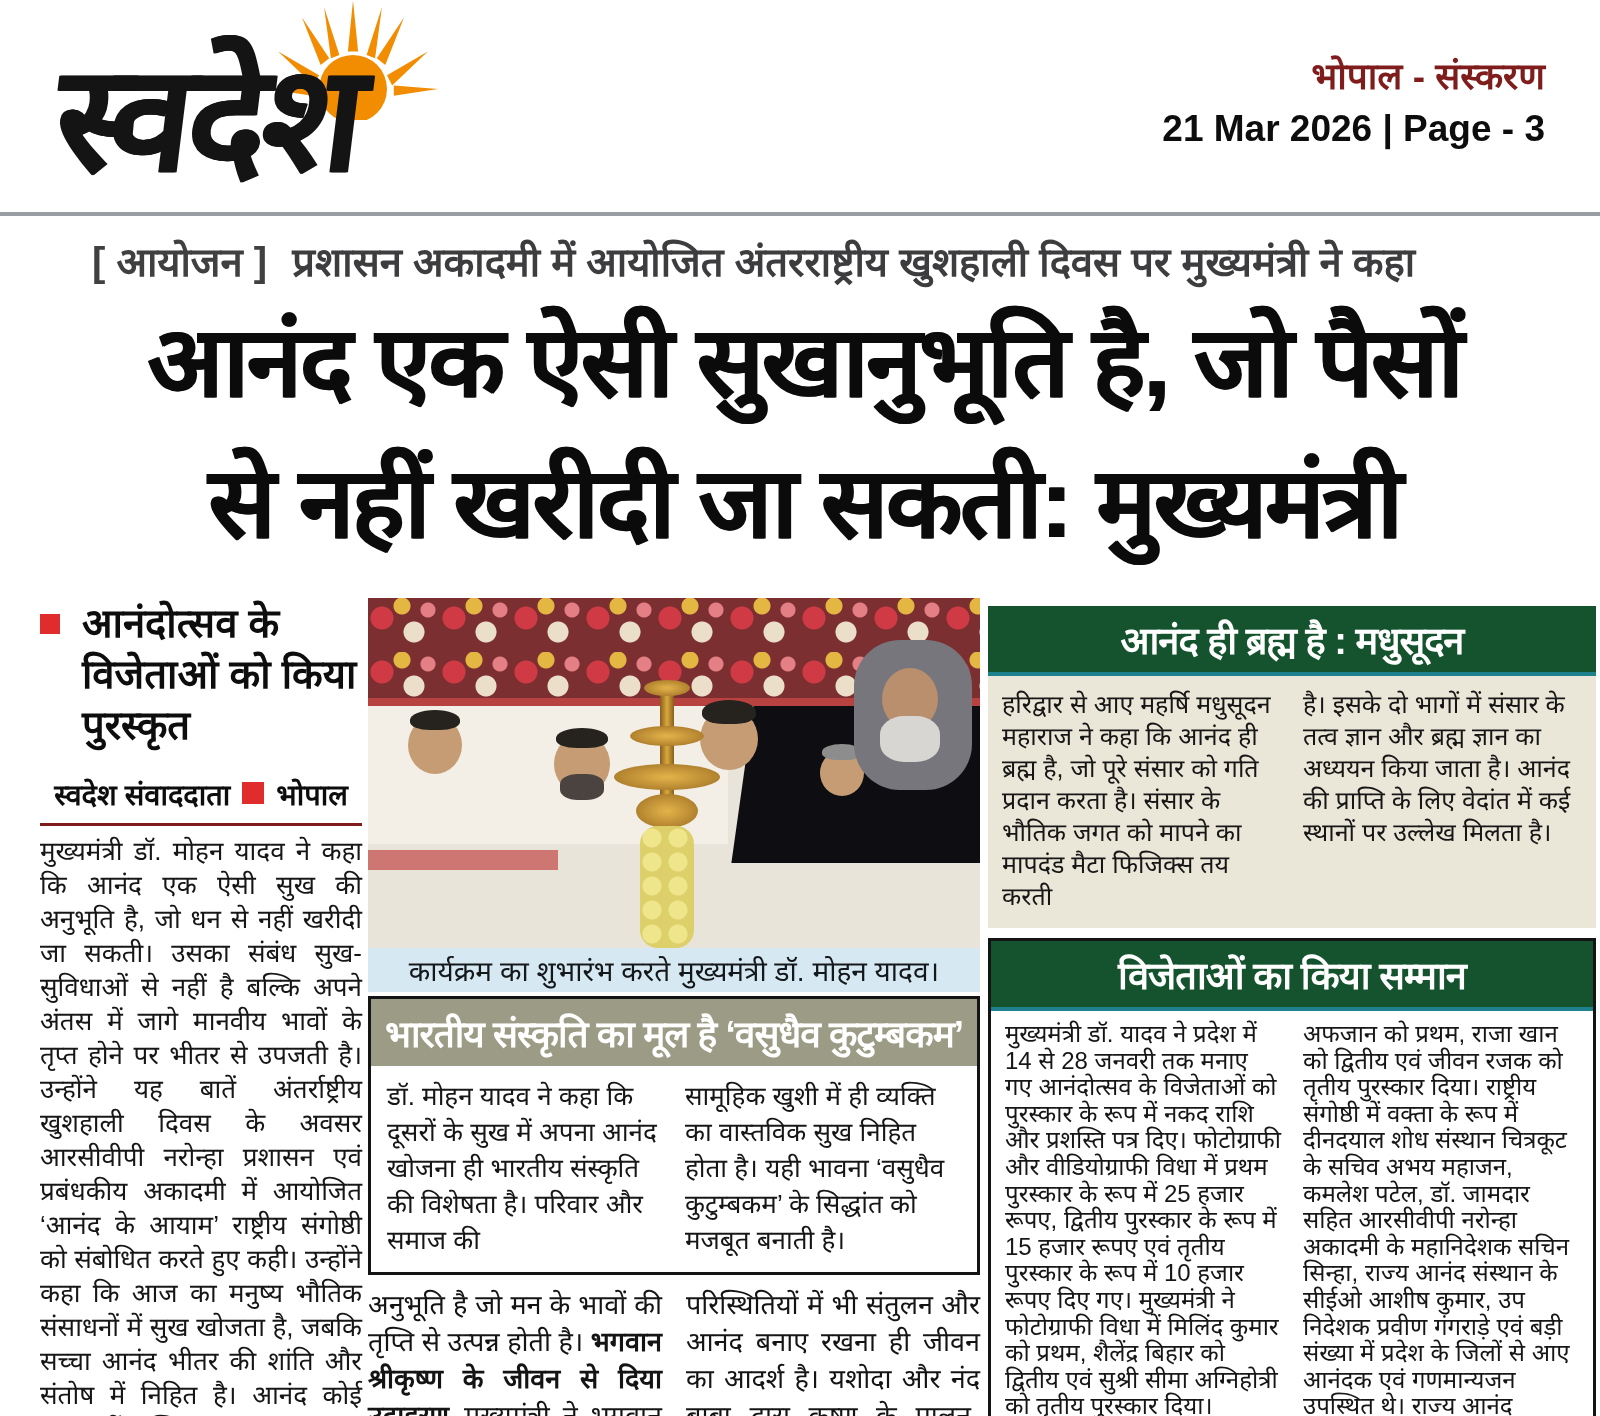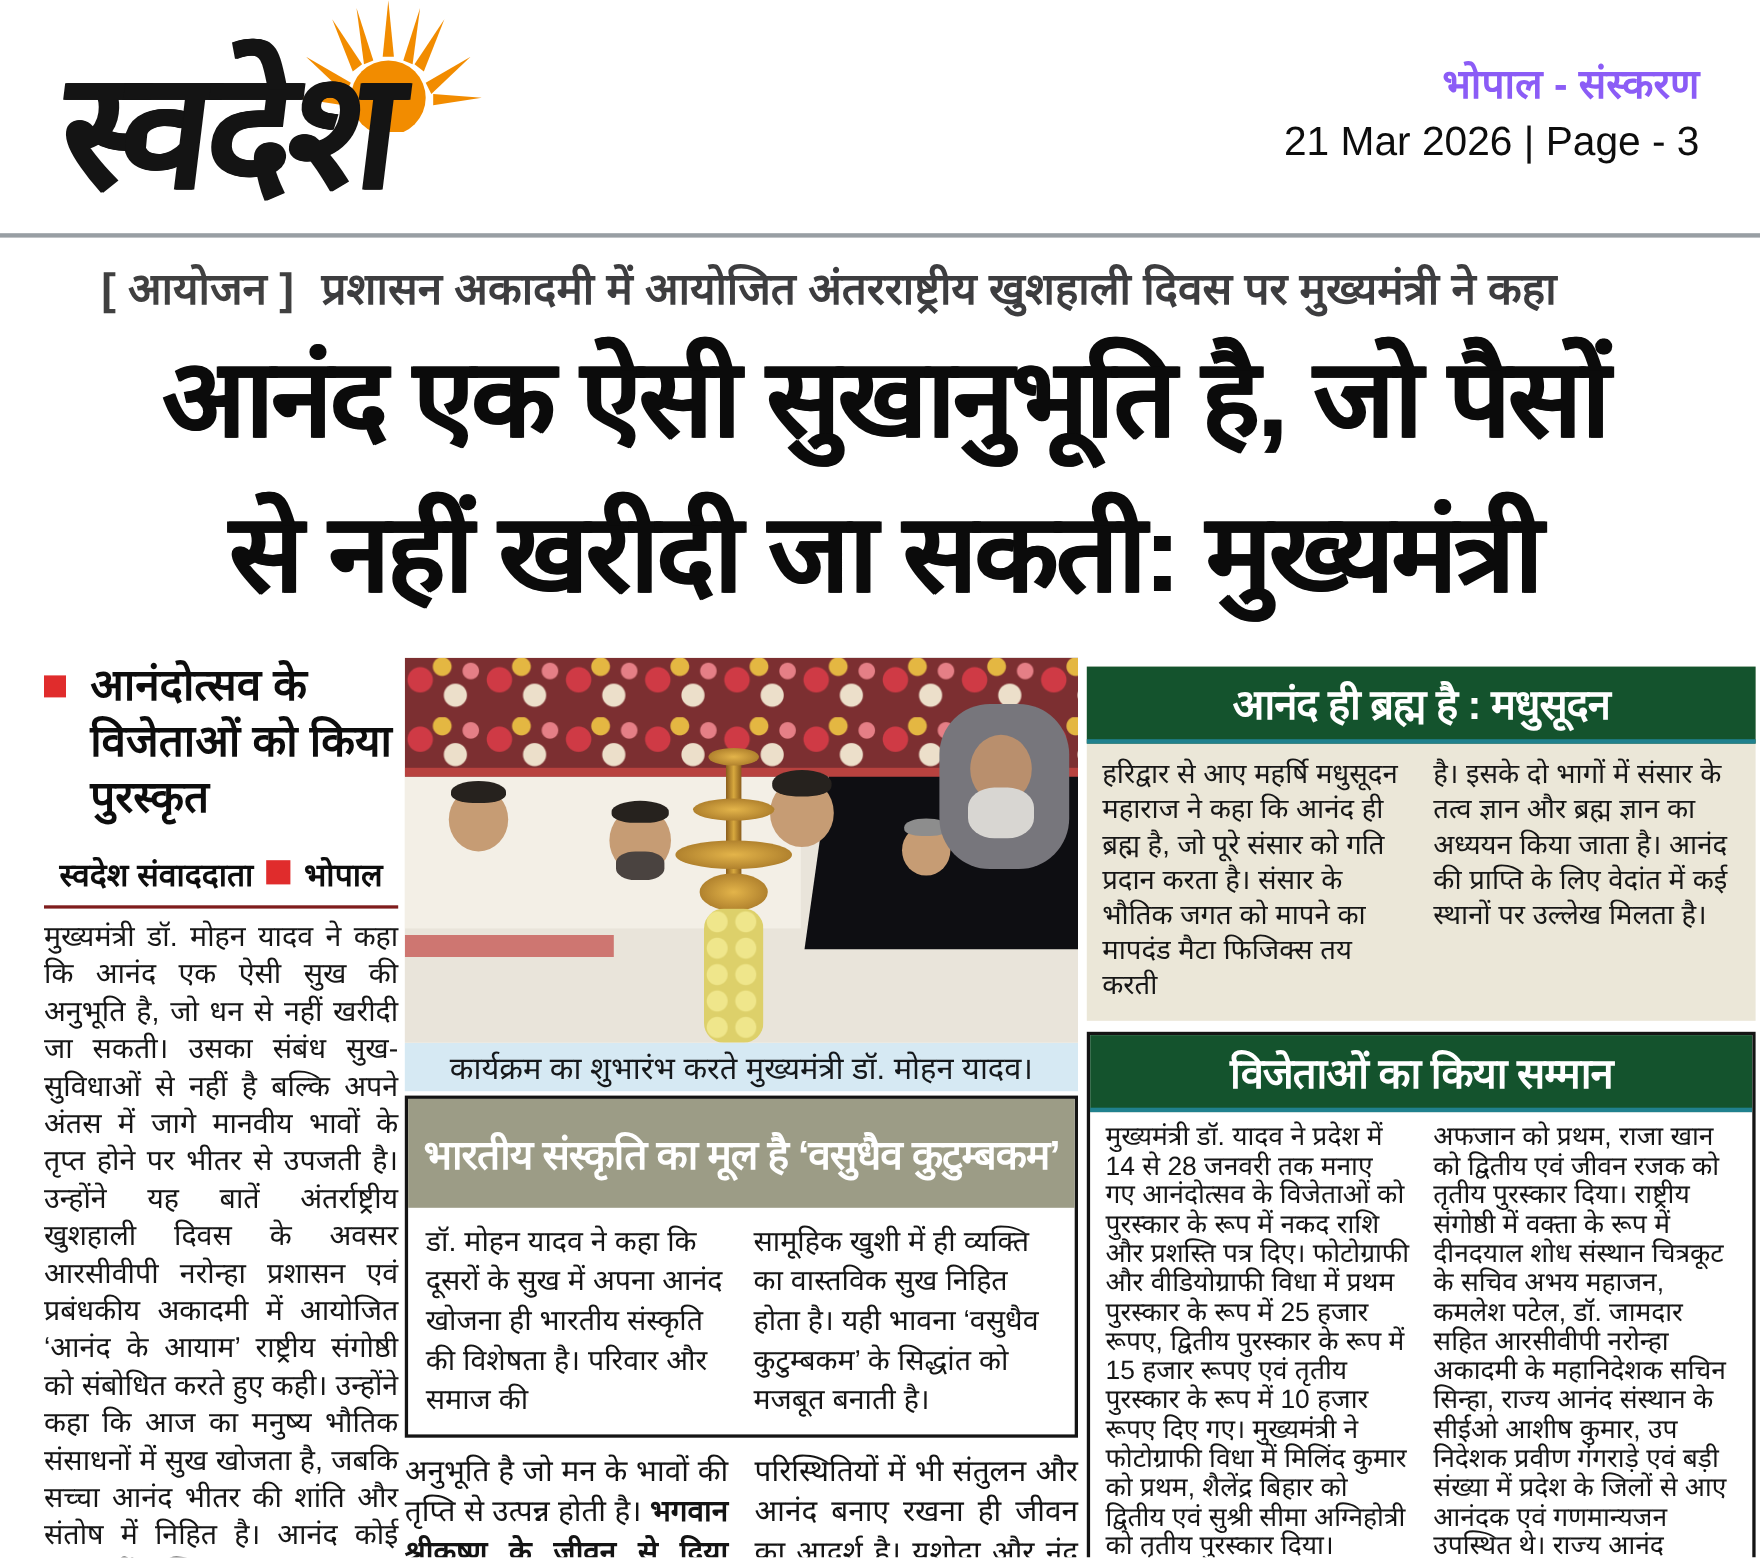--- a/index.html
+++ b/index.html
@@ -8,22 +8,22 @@
   .page { position:relative; width:1600px; height:1416px; background:#fff; overflow:hidden; }
 
   
   .masthead { position:absolute; left:0; top:0; width:1600px; height:213px; }
   .logo { position:absolute; left:58px; top:4px; width:560px; height:205px; }
   .sunburst { position:absolute; left:210px; top:-4px; width:170px; height:120px; }
   .logo-text { position:absolute; left:0; bottom:-4px; font-size:148px; font-weight:900;
                letter-spacing:-4px; color:#141414; transform:skewX(-7deg);
                text-shadow:1px 0 #141414, -1px 0 #141414; white-space:nowrap; }
   .edition-block { position:absolute; right:55px; top:52px; text-align:right; }
-  .edition-line { font-size:37px; font-weight:700; color:#8b5cf6; line-height:1.35; }
-  .date-line { font-size:37px; font-weight:400; color:#0d0d0d; line-height:1.45;margin-left:34px; }
+  .edition-line { font-size:37px; font-weight:700; color:#7f1d1d; line-height:1.35; }
+  .date-line { font-size:37px; font-weight:700; color:#0d0d0d; line-height:1.45;margin-left:34px; }
   .masthead-rule { position:absolute; left:0; top:212px; width:1600px; height:4px; background:#989ea3; }
 
   
   .kicker { position:absolute; left:92px; top:233px; width:1480px; font-size:40px; font-weight:700;
             white-space:nowrap; }
   .kicker-tag { color:#404040; margin-right:14px; }
   .kicker-text { color:#3d3d3f; }
 
   
   .headline { position:absolute; left:24px; top:292px; width:1560px; text-align:center;
@@ -63,21 +63,21 @@
   .lamp-disc { position:absolute; background:radial-gradient(#e3b44a,#9c6d22); border-radius:50%; }
   .garland-y { position:absolute; background-color:#ddd06a;
     background-image:radial-gradient(circle at 12px 12px,#efe68b 9px,rgba(0,0,0,0) 10px);
     background-size:26px 24px; border-radius:18px; }
 
   .caption { width:612px; height:44px; background:#d6e9f3; display:flex; align-items:center; justify-content:center;
              font-size:28px; font-weight:400; color:#15181b; }
 
   .culture-box { margin-top:4px; border:3px solid #141414; background:#fff; }
   .culture-title { background:#9c9c86; color:#fff; text-align:center; font-size:37px; font-weight:800;
-                   padding:24px 4px; letter-spacing:-1px; }
+                   padding:8px 4px; letter-spacing:-1px; }
   .box-cols { display:flex; gap:22px; padding:12px 16px 14px 16px; }
   .box-col { flex:1 1 0; font-size:26px; line-height:36px; color:#161616; }
 
   .middle-cols { display:flex; gap:24px; margin-top:12px; }
   .mid-col { flex:1 1 0; font-size:27px; line-height:37px; text-align:justify; color:#141414; }
   .mid-bold { font-weight:800; }
 
   
   .right-col { position:absolute; left:988px; top:606px; width:608px; height:810px; }
   .brahma-box { background:#ebe7d8; }

